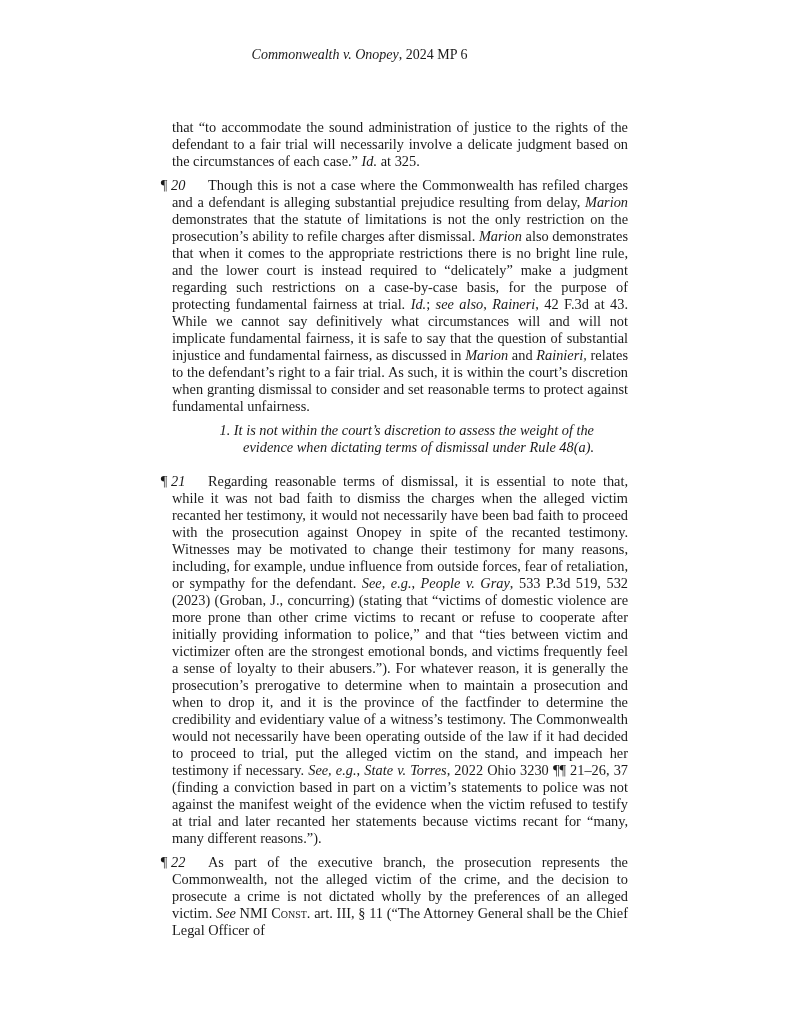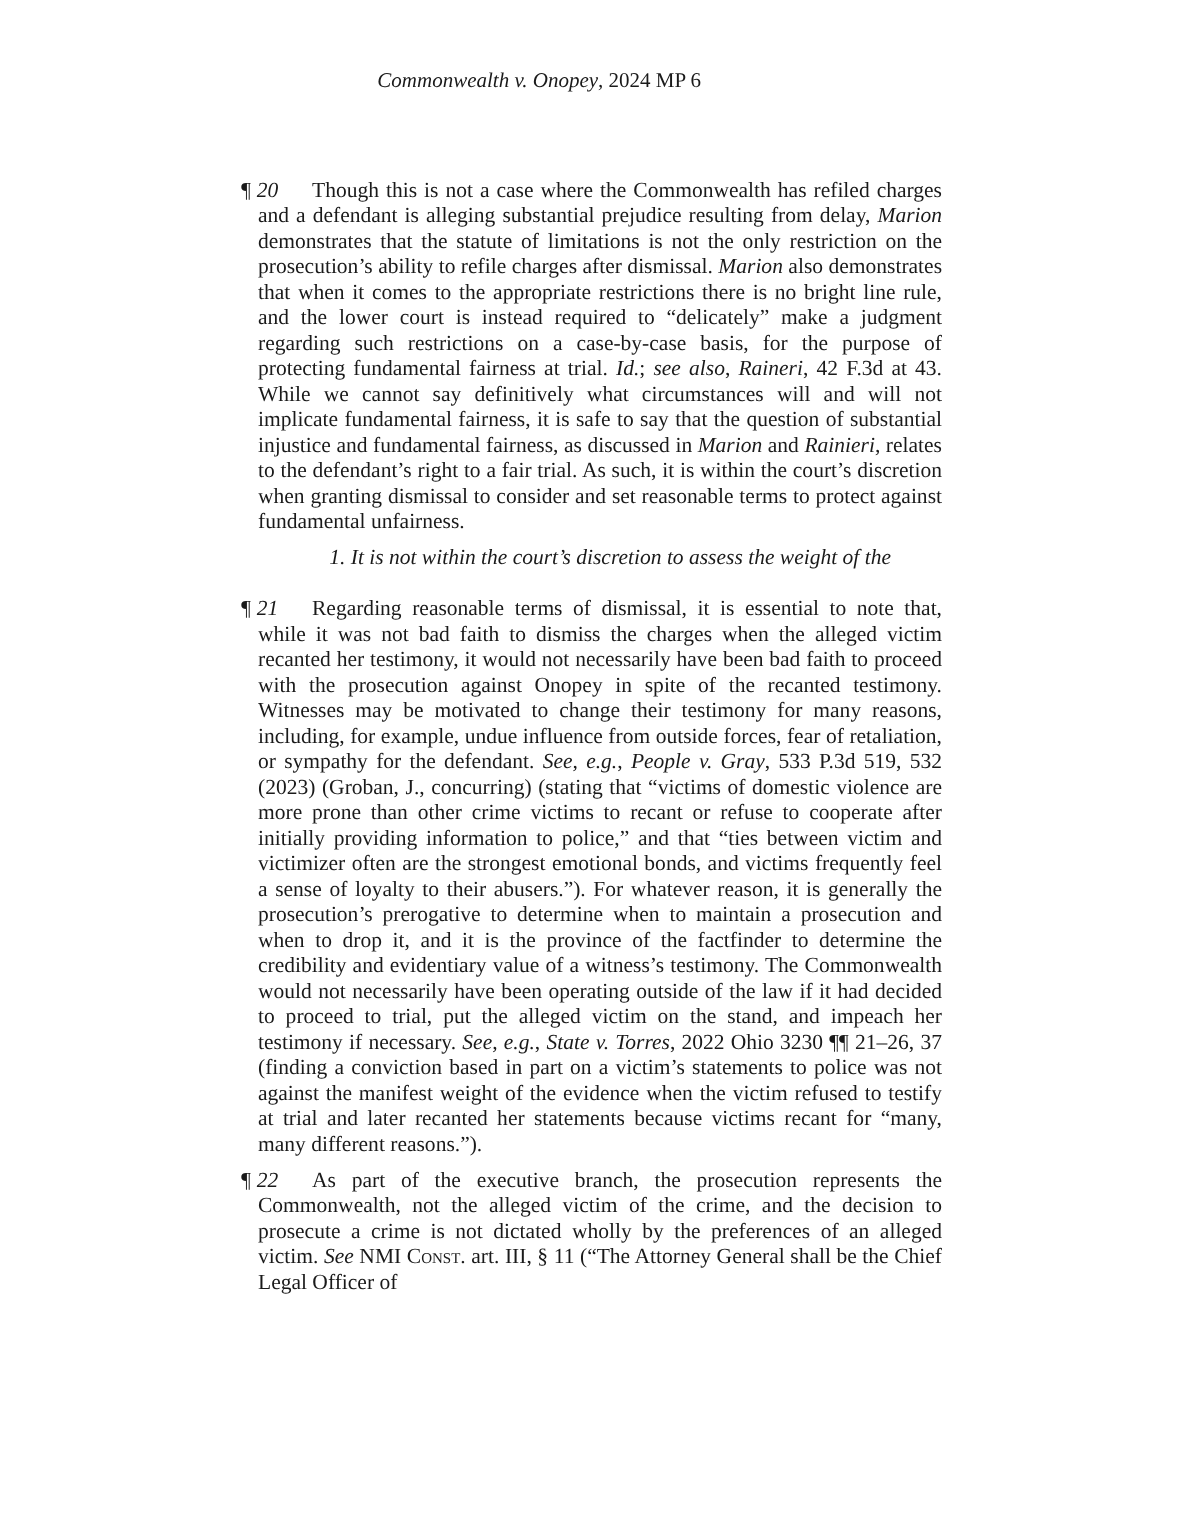--- a/index.html
+++ b/index.html
@@ -64,27 +64,31 @@
   </style>
 </head>
 <body>
 
 <div class="page-header">
   <span class="case-name">Commonwealth v. Onopey</span><span>, 2024 MP 6</span>
 </div>
 
 <div class="body-text">
 
+  <p class="para">
+    <span>that “to accommodate the sound administration of justice to the rights of the defendant to a fair trial will necessarily involve a delicate judgment based on the circumstances of each case.” </span><i>Id.</i><span> at 325.</span>
+  </p>
 
   <p class="para numbered">
     <span class="pmark">¶ 20</span><span class="first-indent"></span><span>Though this is not a case where the Commonwealth has refiled charges and a defendant is alleging substantial prejudice resulting from delay, </span><i>Marion</i><span> demonstrates that the statute of limitations is not the only restriction on the prosecution’s ability to refile charges after dismissal. </span><i>Marion</i><span> also demonstrates that when it comes to the appropriate restrictions there is no bright line rule, and the lower court is instead required to “delicately” make a judgment regarding such restrictions on a case-by-case basis, for the purpose of protecting fundamental fairness at trial. </span><i>Id.</i><span>; </span><i>see also</i><span>, </span><i>Raineri</i><span>, 42 F.3d at 43. While we cannot say definitively what circumstances will and will not implicate fundamental fairness, it is safe to say that the question of substantial injustice and fundamental fairness, as discussed in </span><i>Marion</i><span> and </span><i>Rainieri,</i><span> relates to the defendant’s right to a fair trial. As such, it is within the court’s discretion when granting dismissal to consider and set reasonable terms to protect against fundamental unfairness.</span>
   </p>
 
   <div class="heading">
     <div>1. It is not within the court’s discretion to assess the weight of the</div>
+    <div>evidence when dictating terms of dismissal under Rule 48(a).</div>
   </div>
 
   <p class="para numbered">
     <span class="pmark">¶ 21</span><span class="first-indent"></span><span>Regarding reasonable terms of dismissal, it is essential to note that, while it was not bad faith to dismiss the charges when the alleged victim recanted her testimony, it would not necessarily have been bad faith to proceed with the prosecution against Onopey in spite of the recanted testimony. Witnesses may be motivated to change their testimony for many reasons, including, for example, undue influence from outside forces, fear of retaliation, or sympathy for the defendant. </span><i>See, e.g.</i><span>, </span><i>People v. Gray</i><span>, 533 P.3d 519, 532 (2023) (Groban, J., concurring) (stating that “victims of domestic violence are more prone than other crime victims to recant or refuse to cooperate after initially providing information to police,” and that “ties between victim and victimizer often are the strongest emotional bonds, and victims frequently feel a sense of loyalty to their abusers.”). For whatever reason, it is generally the prosecution’s prerogative to determine when to maintain a prosecution and when to drop it, and it is the province of the factfinder to determine the credibility and evidentiary value of a witness’s testimony. The Commonwealth would not necessarily have been operating outside of the law if it had decided to proceed to trial, put the alleged victim on the stand, and impeach her testimony if necessary. </span><i>See, e.g.</i><span>, </span><i>State v. Torres</i><span>, 2022 Ohio 3230 ¶¶ 21–26, 37 (finding a conviction based in part on a victim’s statements to police was not against the manifest weight of the evidence when the victim refused to testify at trial and later recanted her statements because victims recant for “many, many different reasons.”).</span>
   </p>
 
   <p class="para numbered">
     <span class="pmark">¶ 22</span><span class="first-indent"></span><span>As part of the executive branch, the prosecution represents the Commonwealth, not the alleged victim of the crime, and the decision to prosecute a crime is not dictated wholly by the preferences of an alleged victim. </span><i>See</i><span> NMI </span><span class="sc">Const.</span><span> art. III, § 11 (“The Attorney General shall be the Chief Legal Officer of</span>
   </p>
 

